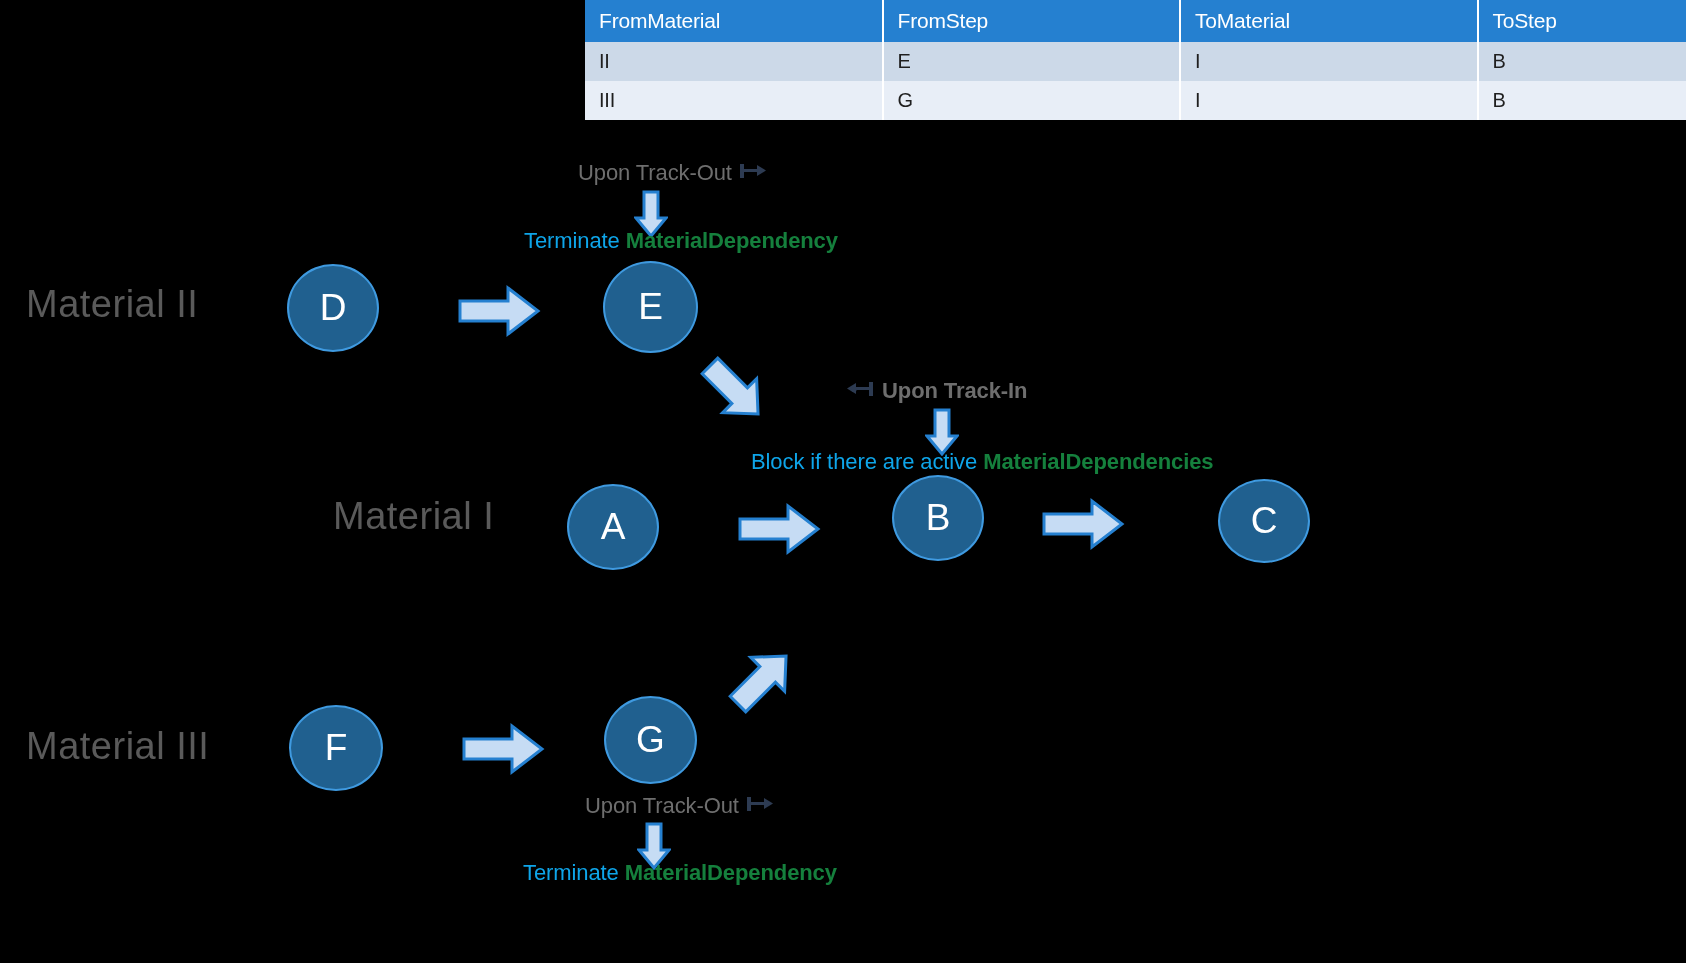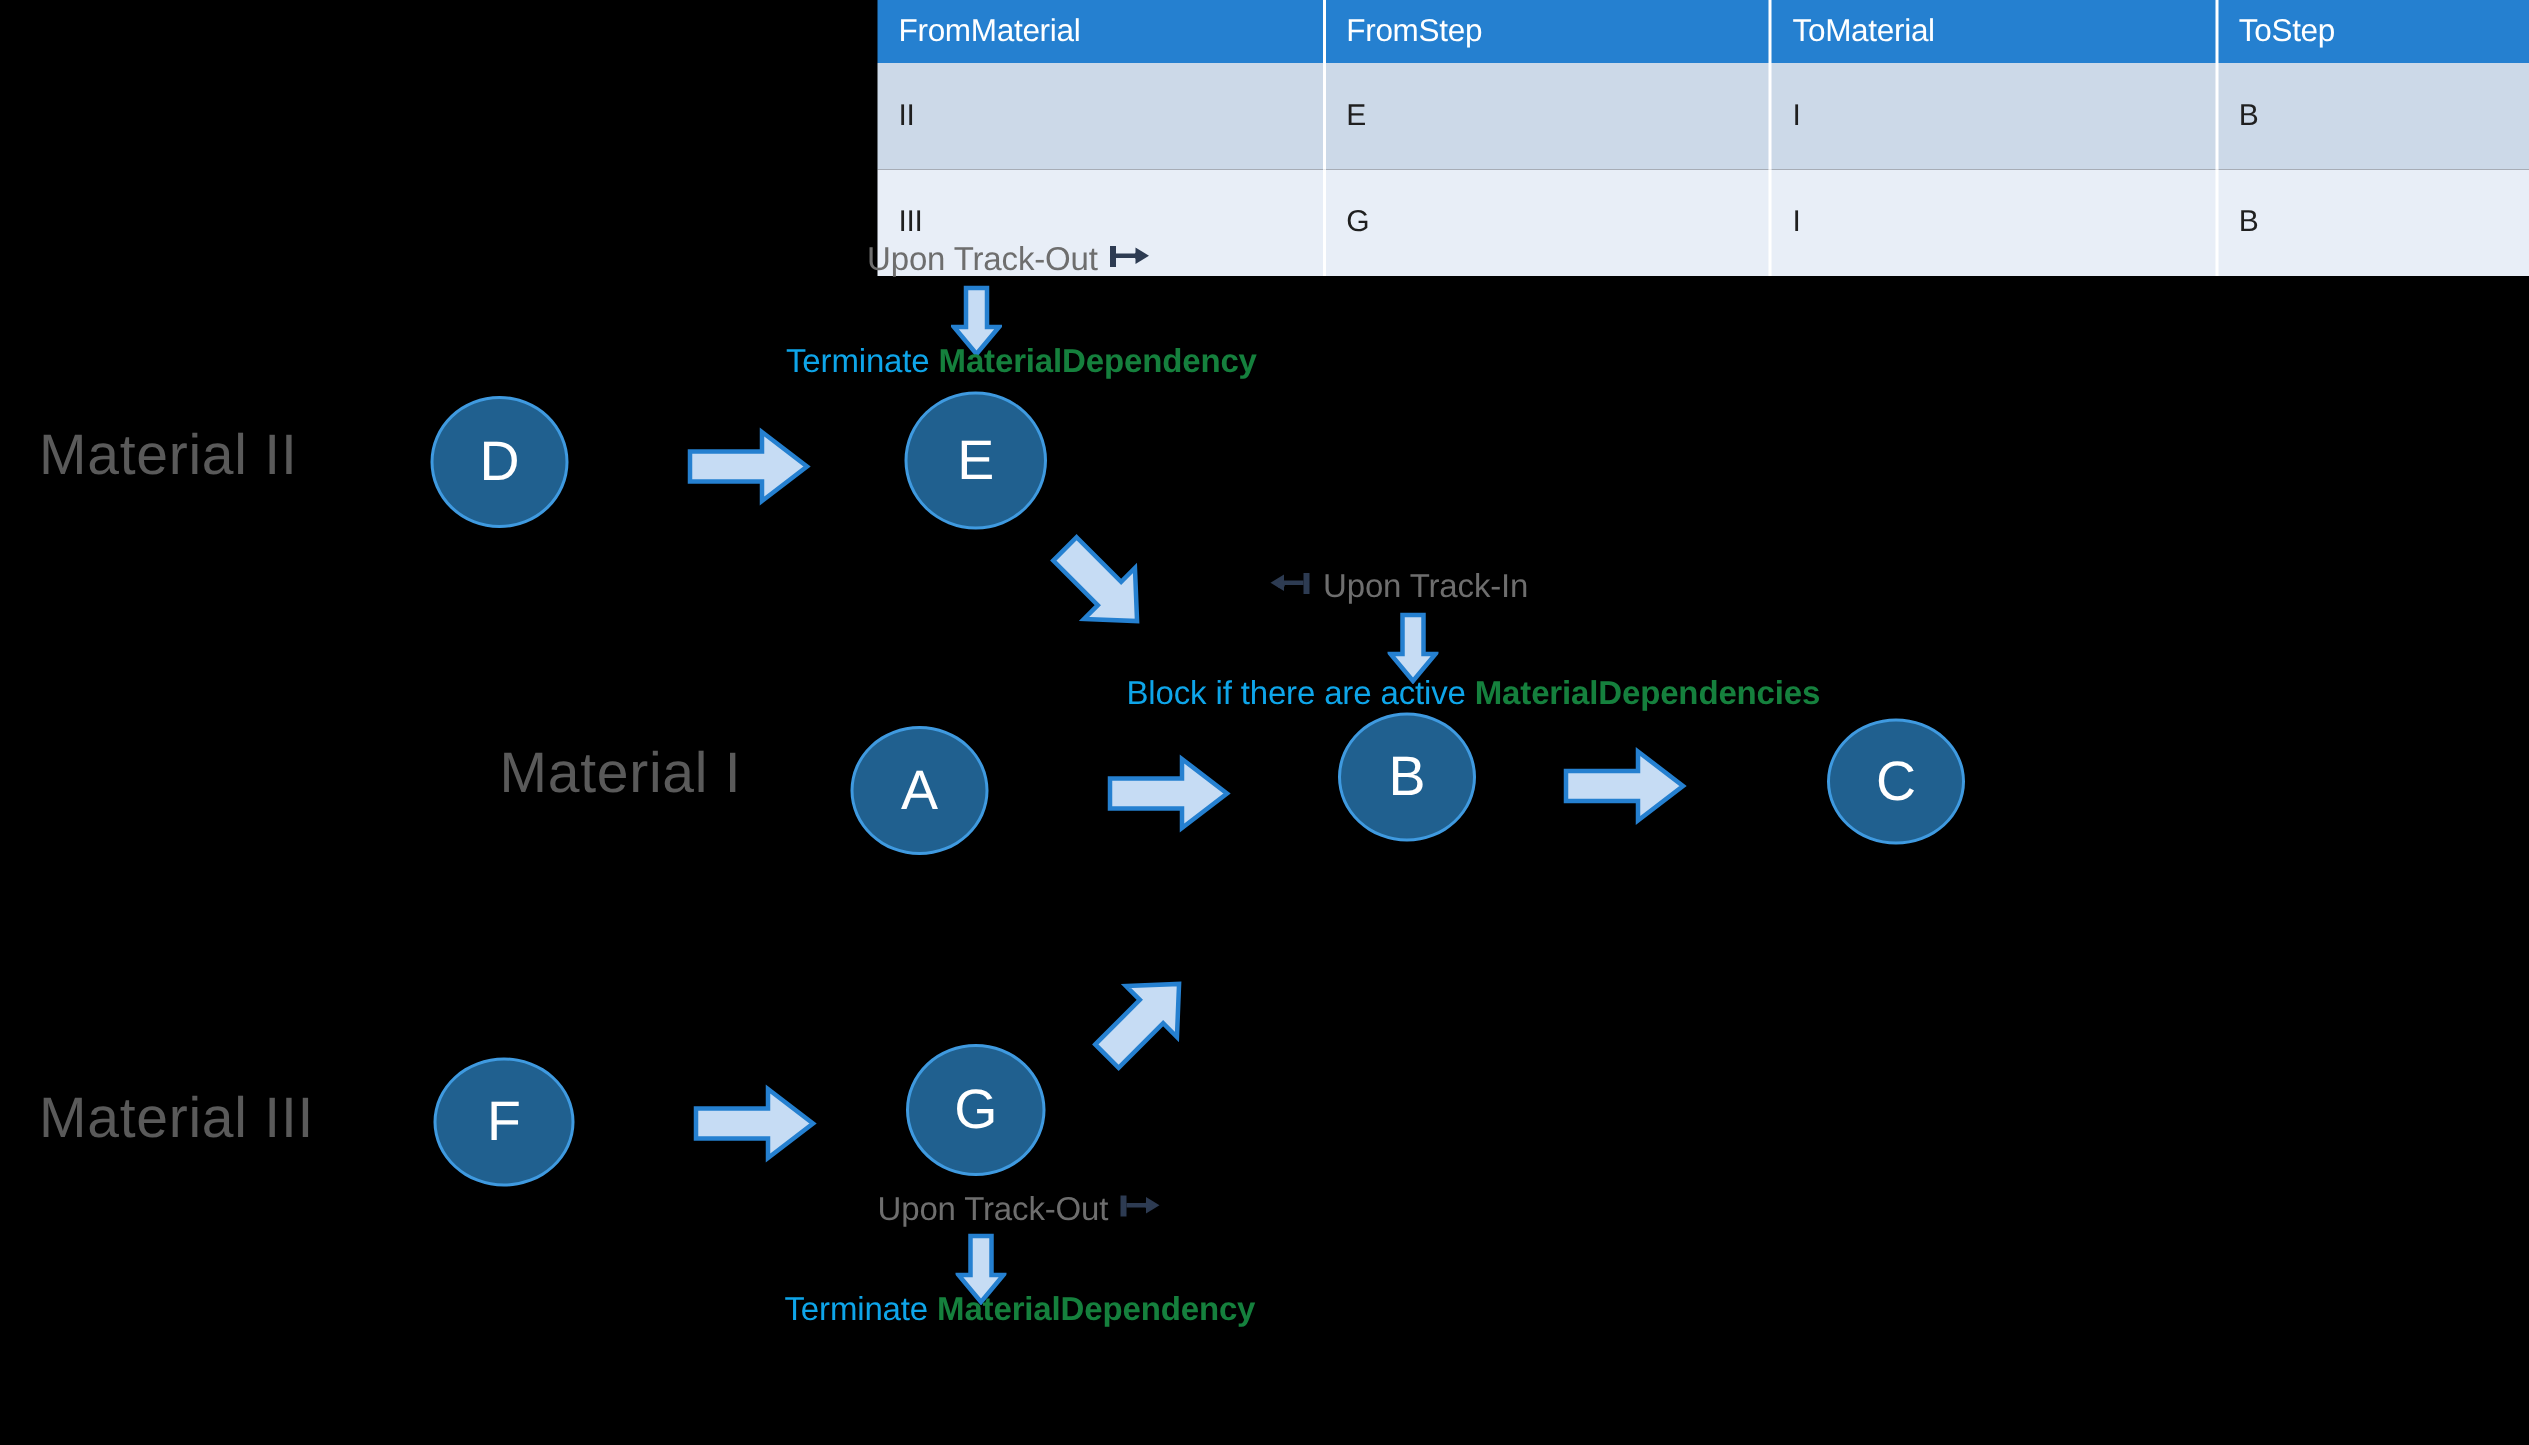--- a/index.html
+++ b/index.html
@@ -33,21 +33,21 @@
     text-align: left;
     padding: 9px 14px;
     border-right: 2px solid #ffffff;
     letter-spacing: -0.2px;
   }
   #dep-table th:last-child { border-right: none; }
   #dep-table td {
     color: #1f1f1f;
     font-size: 20px;
     text-align: left;
-    padding: 24px 14px;
+    padding: 8px 14px;
     border-right: 2px solid #ffffff;
     letter-spacing: -0.2px;
   }
   #dep-table td:last-child { border-right: none; }
   #dep-table tr.row-a td { background: #ccd9e8; }
   #dep-table tr.row-b td { background: #e8eef7; }
 
   
   .lane-label {
     position: absolute;
@@ -127,21 +127,21 @@
     display: flex;
     align-items: center;
     gap: 7px;
     letter-spacing: -0.1px;
     text-align: right;
   }
   .trigger .tico { display: block; }
 
   #trig-track-out-top   { left: 578px; top: 160px; }
   #annot-terminate-top  { left: 524px; top: 228px; }
-  #trig-track-in        { left: 845px; top: 378px; }
+  #trig-track-in        { left: 845px; top: 378px; font-weight: bold; }
   #annot-block          { left: 751px; top: 449px; }
   #trig-track-out-bot   { left: 585px; top: 793px; }
   #annot-terminate-bot  { left: 523px; top: 860px; }
 </style>
 </head>
 <body>
 
 <table id="dep-table">
   <thead>
     <tr>

